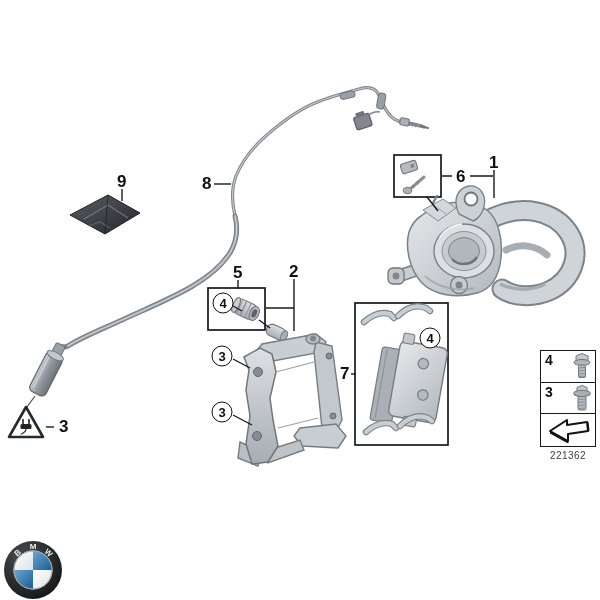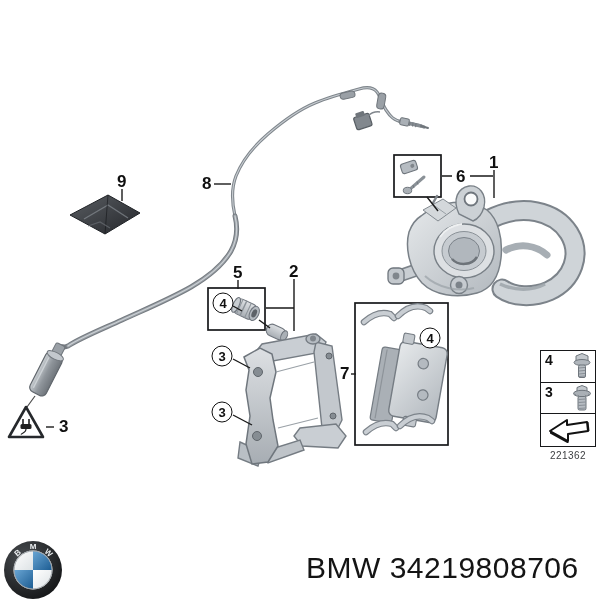--- a/index.html
+++ b/index.html
@@ -302,18 +302,14 @@
       <path d="M30,30 L30,11 A19,19 0 0 0 11,30 Z" fill="url(#gWhiteQ)"></path>
       <path d="M30,30 L30,49 A19,19 0 0 0 49,30 Z" fill="url(#gWhiteQ)"></path>
       <circle cx="30" cy="30" r="19" fill="none" stroke="#9ba1a6" stroke-width="1"></circle>
       <g fill="#eceff1" font-family="Liberation Sans, sans-serif" font-size="8" font-weight="bold" text-anchor="middle">
         <text x="30" y="9.5" transform="rotate(-42 30 30)">B</text>
         <text x="30" y="9">M</text>
         <text x="30" y="9.5" transform="rotate(42 30 30)">W</text>
       </g>
     </svg>
   </span>
-  <div class="part-label">
-    <span>BMW</span>
-    <span>34219808706</span>
-  </div>
 
 </div>
 
 </body></html>

